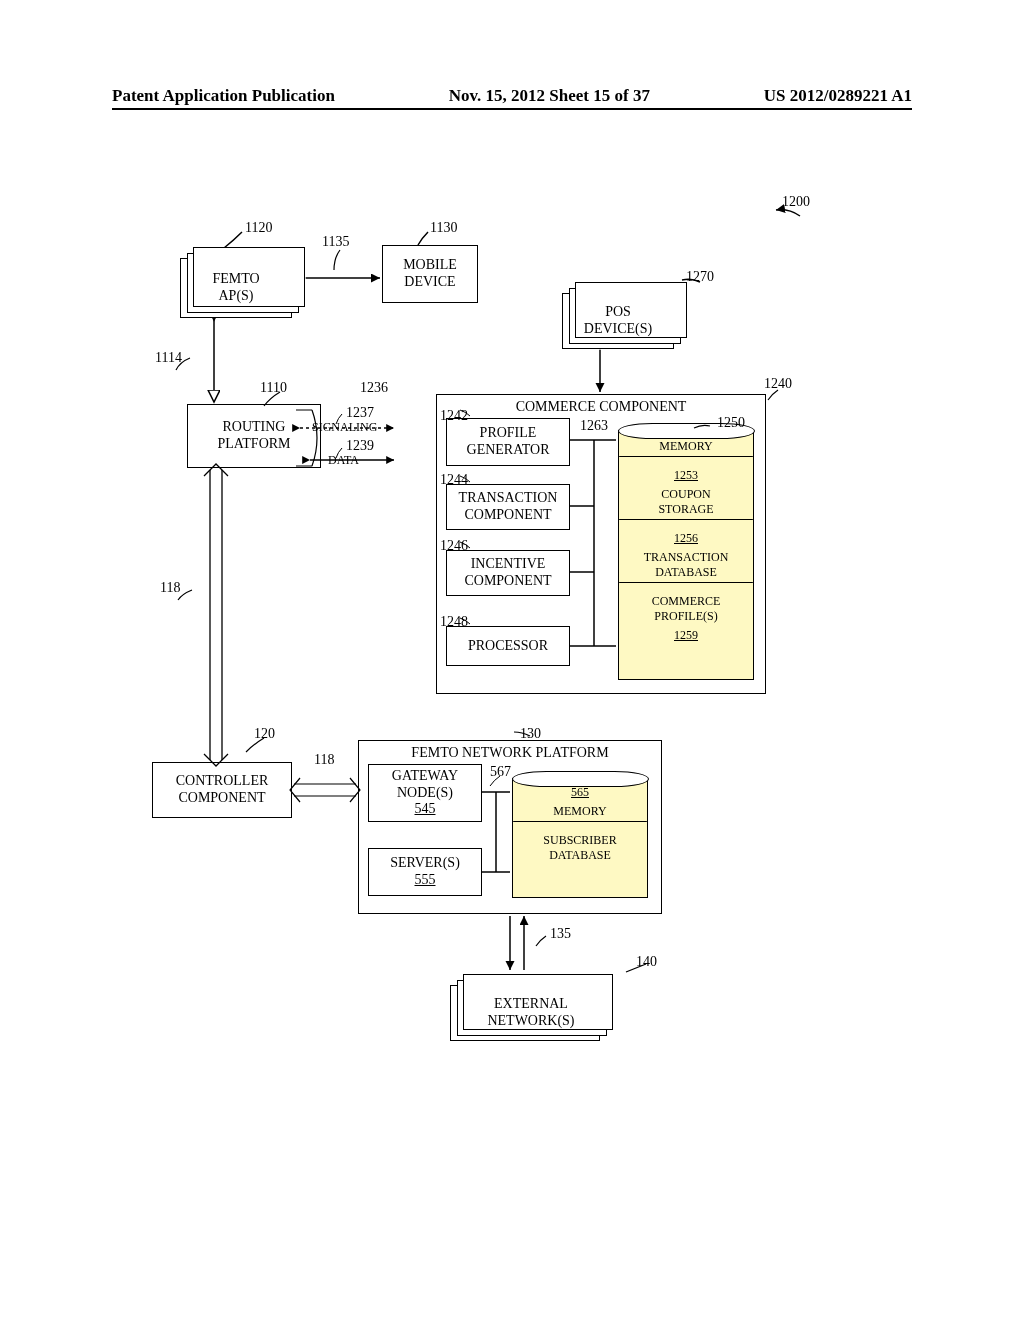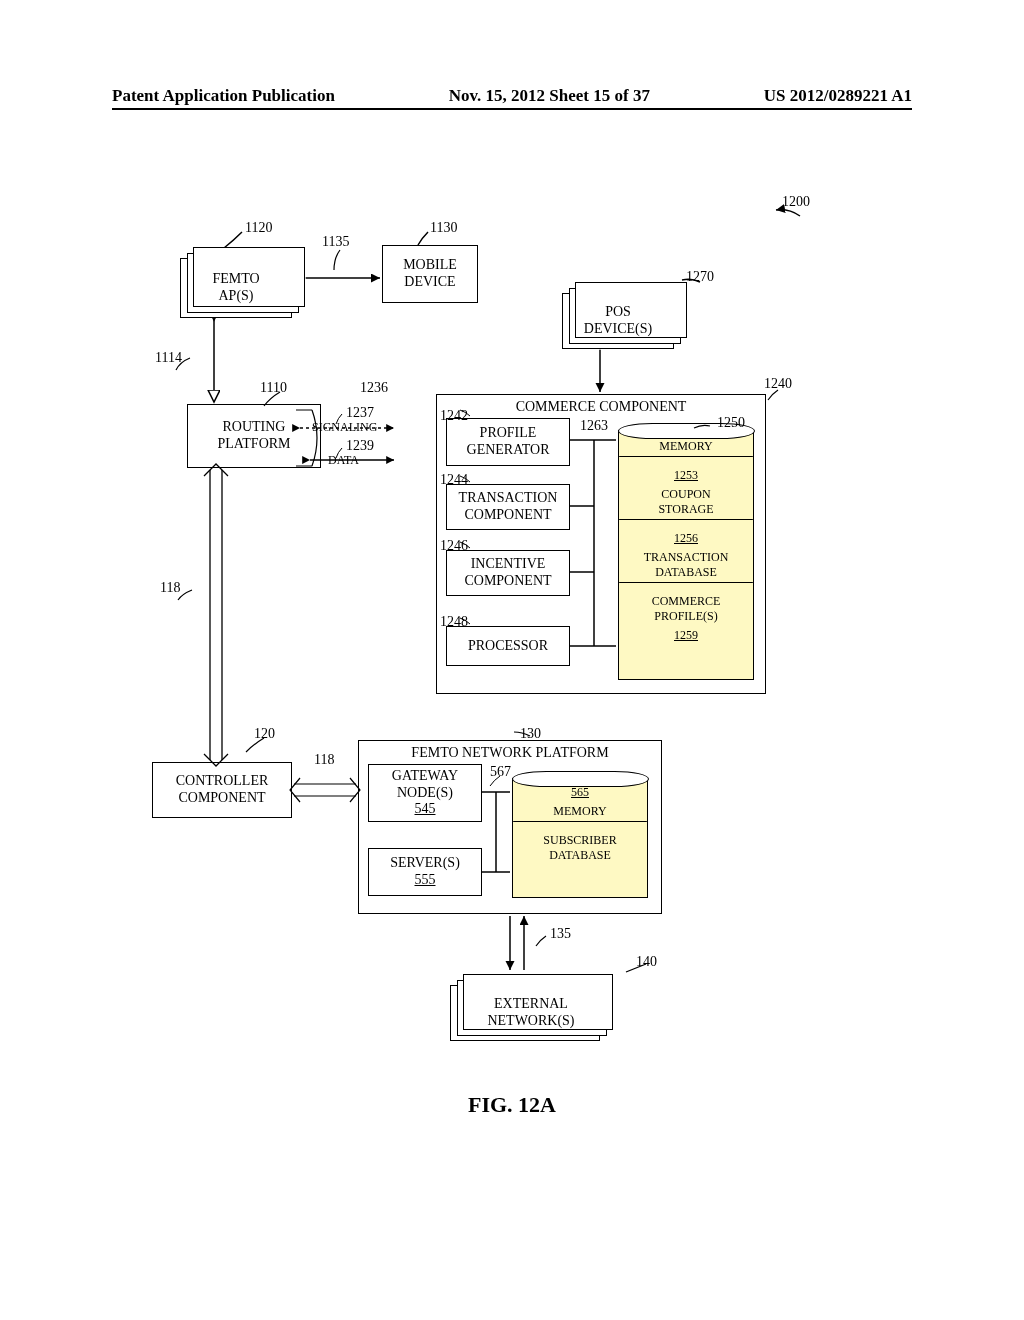--- a/index.html
+++ b/index.html
@@ -297,15 +297,14 @@
     <line x1="496" y1="792" x2="496" y2="872" stroke="#000" stroke-width="1.5"></line>
     <line x1="482" y1="872" x2="510" y2="872" stroke="#000" stroke-width="1.5"></line>
 
     <line x1="510" y1="916" x2="510" y2="970" stroke="#000" stroke-width="1.5" marker-end="url(#ah)"></line>
     <line x1="524" y1="970" x2="524" y2="916" stroke="#000" stroke-width="1.5" marker-end="url(#ah)"></line>
     <path d="M546,936 q-6,4 -10,10" stroke="#000" fill="none" stroke-width="1.2"></path>
 
     <path d="M646,964 q-10,4 -20,8" stroke="#000" fill="none" stroke-width="1.2"></path>
   </svg>
 
-  <div class="figcap">FIG. 12A</div>
 
 </div>
 
 </body></html>

